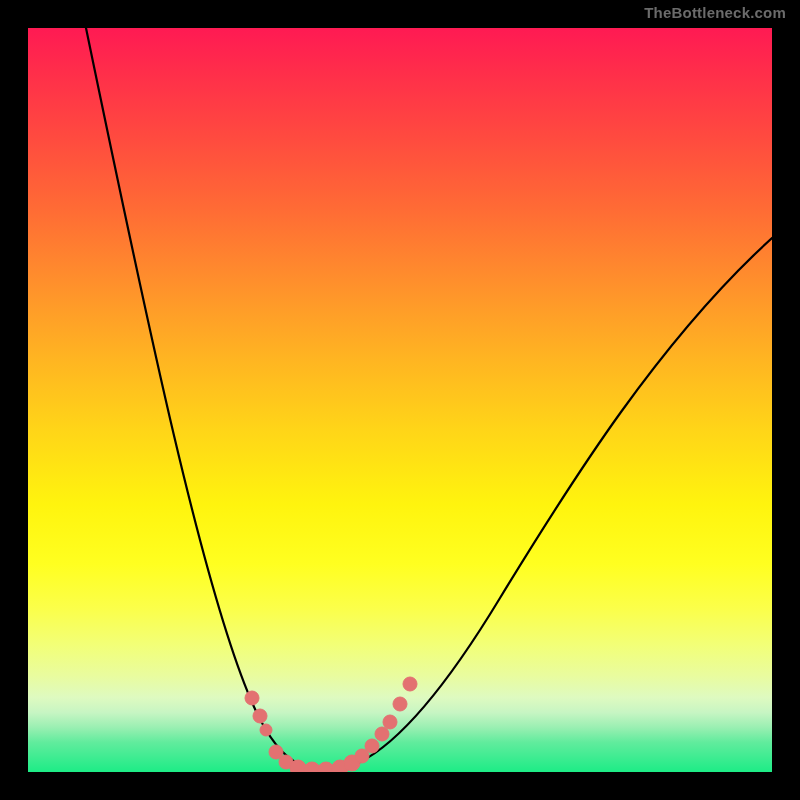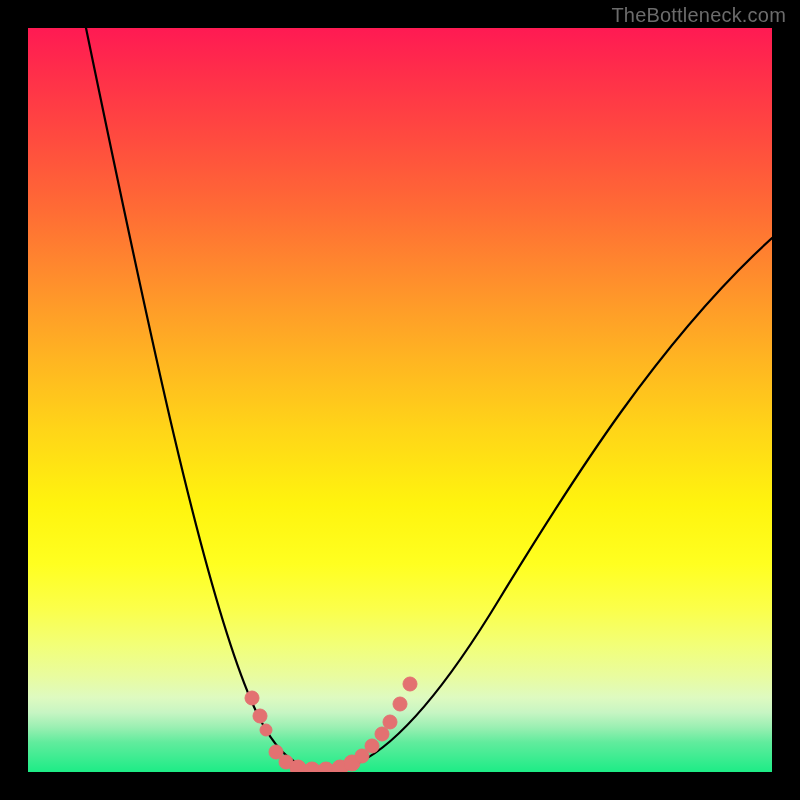--- a/index.html
+++ b/index.html
@@ -44,23 +44,23 @@
       #61ec9d 96%,
       #1dec86 100%
     );
     overflow: hidden;
   }
   .watermark {
     position: absolute;
     top: 4px;
     right: 14px;
     color: #6b6b6b;
-    font-size: 20px;
+    font-size: 15px;
     letter-spacing: 0.2px;
-    font-weight: 400;
+    font-weight: 700;
     user-select: none;
   }
   svg.curves {
     position: absolute;
     inset: 0;
     width: 100%;
     height: 100%;
   }
   .curve {
     fill: none;

